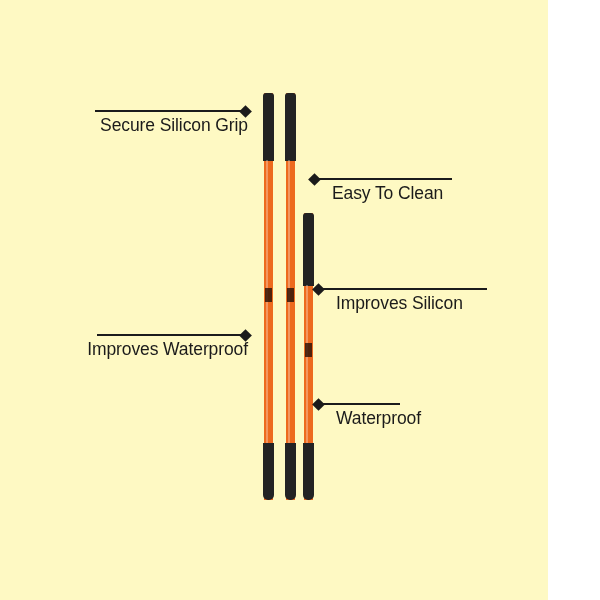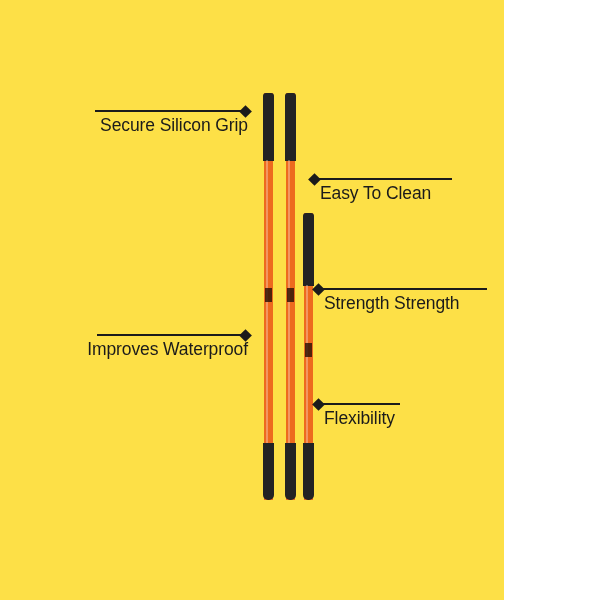--- a/index.html
+++ b/index.html
@@ -5,23 +5,23 @@
   html, body {
     margin: 0;
     padding: 0;
     background: #ffffff;
   }
   body {
     font-family: "Liberation Sans", sans-serif;
   }
   #stage {
     position: relative;
-    width: 504px;
+    width: 548px;
     height: 600px;
-    background: #fde047;
+    background: #fef9c3;
     overflow: hidden;
   }
 
   
   .bar {
     position: absolute;
     border-radius: 4px;
   }
   .bar-mid {
     position: absolute;
@@ -75,21 +75,21 @@
   }
   .callout .label {
     position: absolute;
     top: 4px;
     font-size: 17.5px;
     line-height: 22px;
     color: #1b1b1b;
     white-space: nowrap;
     letter-spacing: -0.1px;
   }
-  .callout.right .label { left: 6px; }
+  .callout.right .label { left: 18px; }
   .callout.left  .label { right: 0px; text-align: right; }
 </style>
 </head>
 <body>
 
 <div id="stage">
 
   <div>
 
     <div class="bar">
@@ -126,28 +126,28 @@
 
   <div class="callout right" style="left:314px; top:178px; width:138px;">
     <div class="leader" style="left:0; width:138px;"></div>
     <div class="diamond" style="left:-4px;"></div>
     <div class="label">Easy To Clean</div>
   </div>
 
   <div class="callout right" style="left:318px; top:288px; width:169px;">
     <div class="leader" style="left:0; width:169px;"></div>
     <div class="diamond" style="left:-4px;"></div>
-    <div class="label">Strength Strength</div>
+    <div class="label">Improves Silicon</div>
   </div>
 
   <div class="callout left" style="left:97px; top:334px; width:151px;">
     <div class="leader" style="left:0; width:151px;"></div>
     <div class="diamond" style="left:144px;"></div>
     <div class="label">Improves Waterproof</div>
   </div>
 
   <div class="callout right" style="left:318px; top:403px; width:82px;">
     <div class="leader" style="left:0; width:82px;"></div>
     <div class="diamond" style="left:-4px;"></div>
-    <div class="label">Flexibility</div>
+    <div class="label">Waterproof</div>
   </div>
 
 </div>
 
 </body></html>

